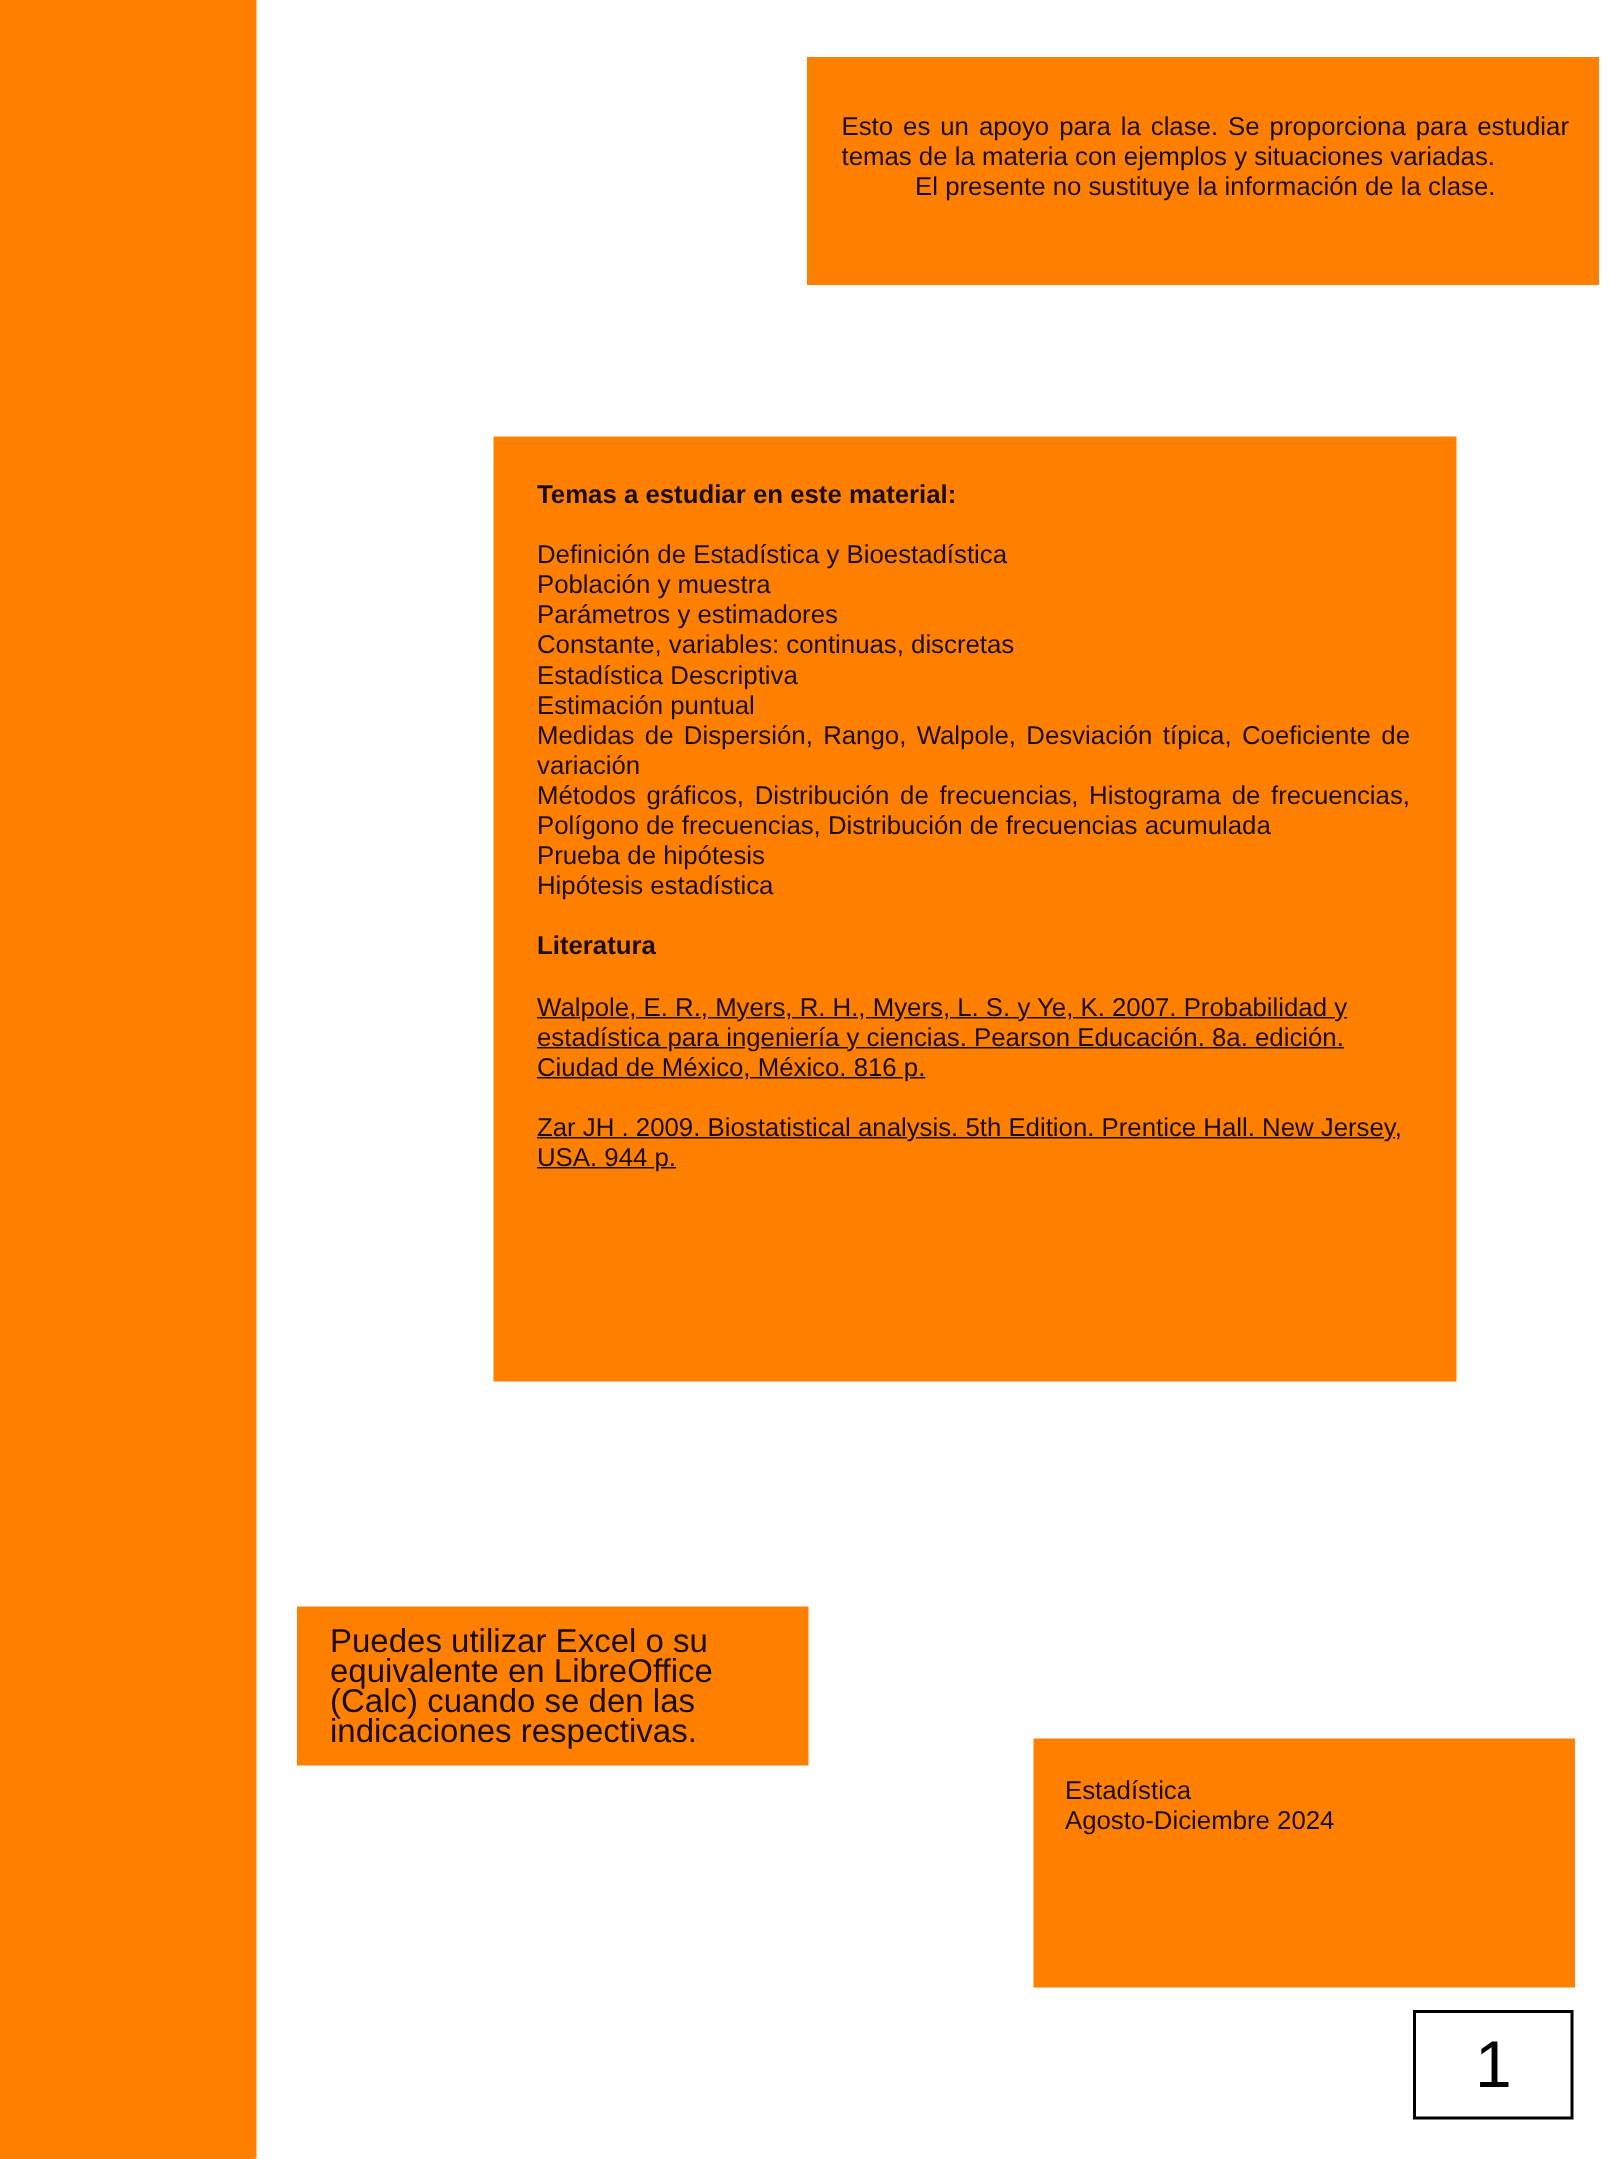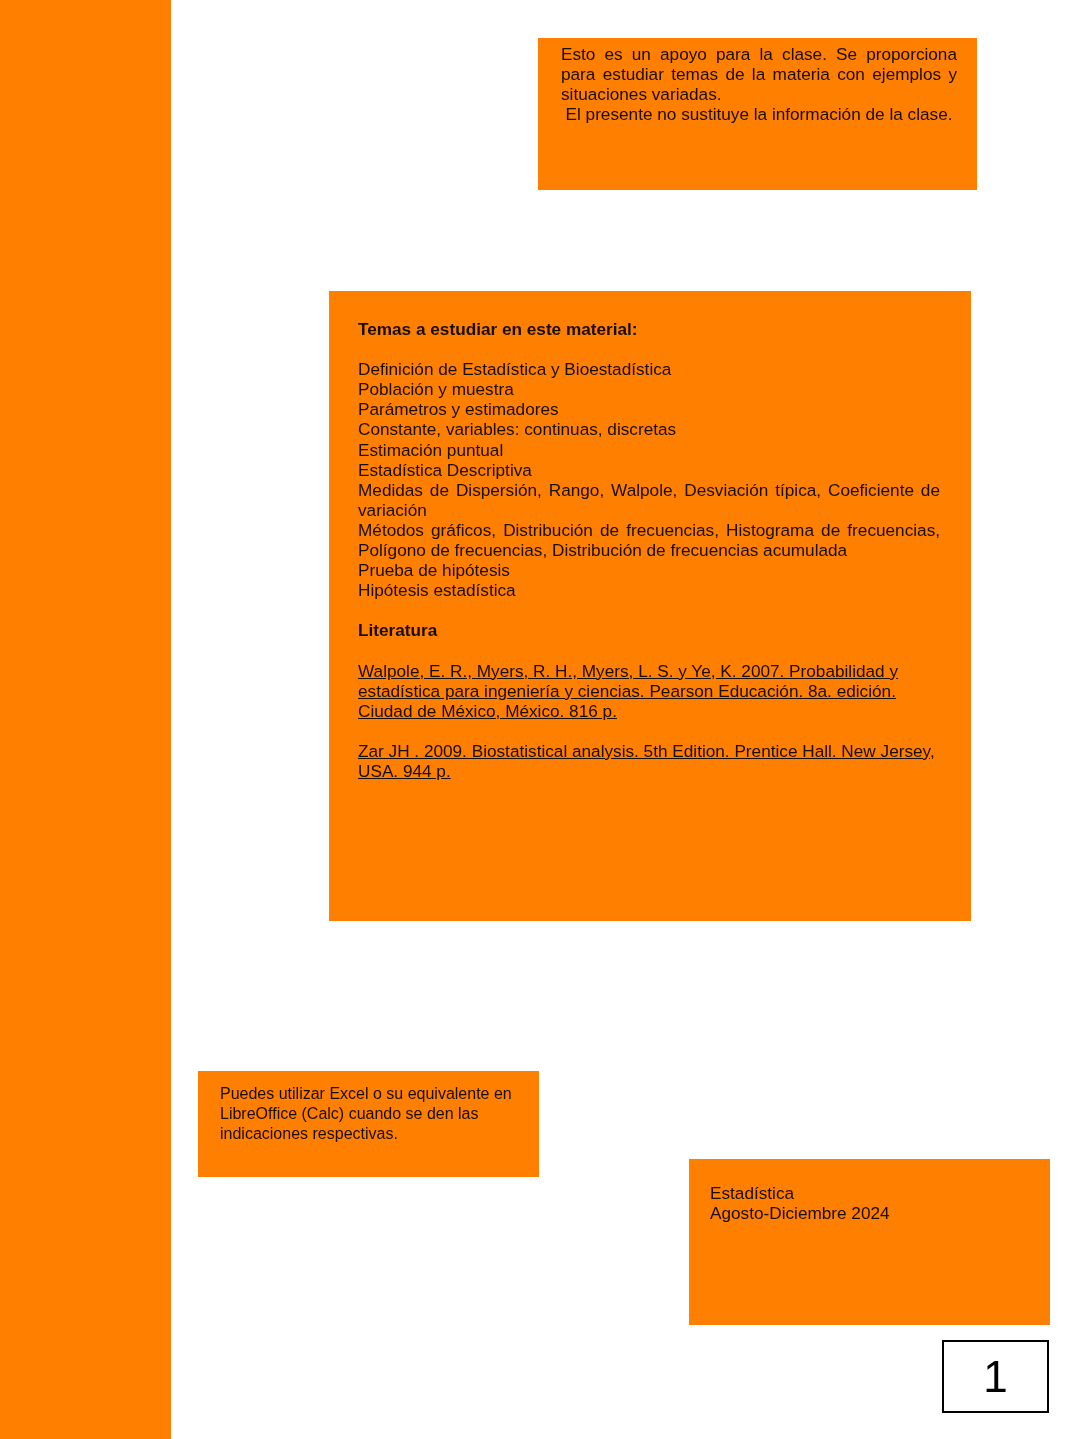--- a/index.html
+++ b/index.html
@@ -8,38 +8,38 @@
     background:#ffffff;
     font-family:"Liberation Sans", sans-serif;
     color:#1a0d00;
   }
   .sidebar {
     position:absolute; left:0; top:0; width:171px; height:1439px;
     background:#ff8000;
   }
   .box { position:absolute; background:#ff8000; box-sizing:border-box; }
   .notice {
-    left:538px; top:38px; width:439px; height:152px;
-    padding:6px 20px 0 23px;
+    left:538px; top:38px; width:528px; height:152px;
+    padding:36px 20px 0 23px;
     font-size:17.2px; line-height:20px; text-align:justify;
   }
   .notice p { margin:0; }
   .topics {
     left:281px; top:291px; width:642px; height:630px;
     padding:28px 31px 0 29px;
     font-size:17.2px; line-height:20.1px;margin-left:48px;
   }
   .topics .heading { font-weight:bold; margin:0; }
   .topics .spacer { height:20.1px; }
   .topics .item { margin:0; text-align:justify; }
   .topics .ref { margin:0;text-decoration:underline; }
   .excel {
     left:198px; top:1071px; width:341px; height:106px;
     padding:13px 20px 0 22px;
-    font-size:16px; line-height:20px;
+    font-size:22px; line-height:20px;
   }
   .course {
     left:689px; top:1159px; width:361px; height:166px;
     padding:24px 20px 0 21px;
     font-size:17.2px; line-height:20px;
   }
   .course p { margin:0; }
   .pagenum {
     position:absolute; left:942px; top:1340px; width:107px; height:73px;
     border:2px solid #000; box-sizing:border-box; background:#fff;
@@ -57,22 +57,22 @@
   <p style="text-align:center">El presente no sustituye la información de la clase.</p>
 </div>
 
 <div class="box topics">
   <p class="heading">Temas a estudiar en este material:</p>
   <div class="spacer"></div>
   <p class="item">Definición de Estadística y Bioestadística</p>
   <p class="item">Población y muestra</p>
   <p class="item">Parámetros y estimadores</p>
   <p class="item">Constante, variables: continuas, discretas</p>
+  <p class="item">Estadística Descriptiva</p>
   <p class="item">Estimación puntual</p>
-  <p class="item">Estadística Descriptiva</p>
   <p class="item">Medidas de Dispersión, Rango, Walpole, Desviación típica, Coeficiente de variación</p>
   <p class="item">Métodos gráficos, Distribución de frecuencias, Histograma de frecuencias, Polígono de frecuencias, Distribución de frecuencias acumulada</p>
   <p class="item">Prueba de hipótesis</p>
   <p class="item">Hipótesis estadística</p>
   <div class="spacer"></div>
   <p class="heading">Literatura</p>
   <div class="spacer"></div>
   <p class="ref">Walpole, E. R., Myers, R. H., Myers, L. S. y Ye, K. 2007. Probabilidad y estadística para ingeniería y ciencias. Pearson Educación. 8a. edición. Ciudad de México, México. 816 p.</p>
   <div class="spacer"></div>
   <p class="ref">Zar JH . 2009. Biostatistical analysis. 5th Edition. Prentice Hall. New Jersey, USA. 944 p.</p>

